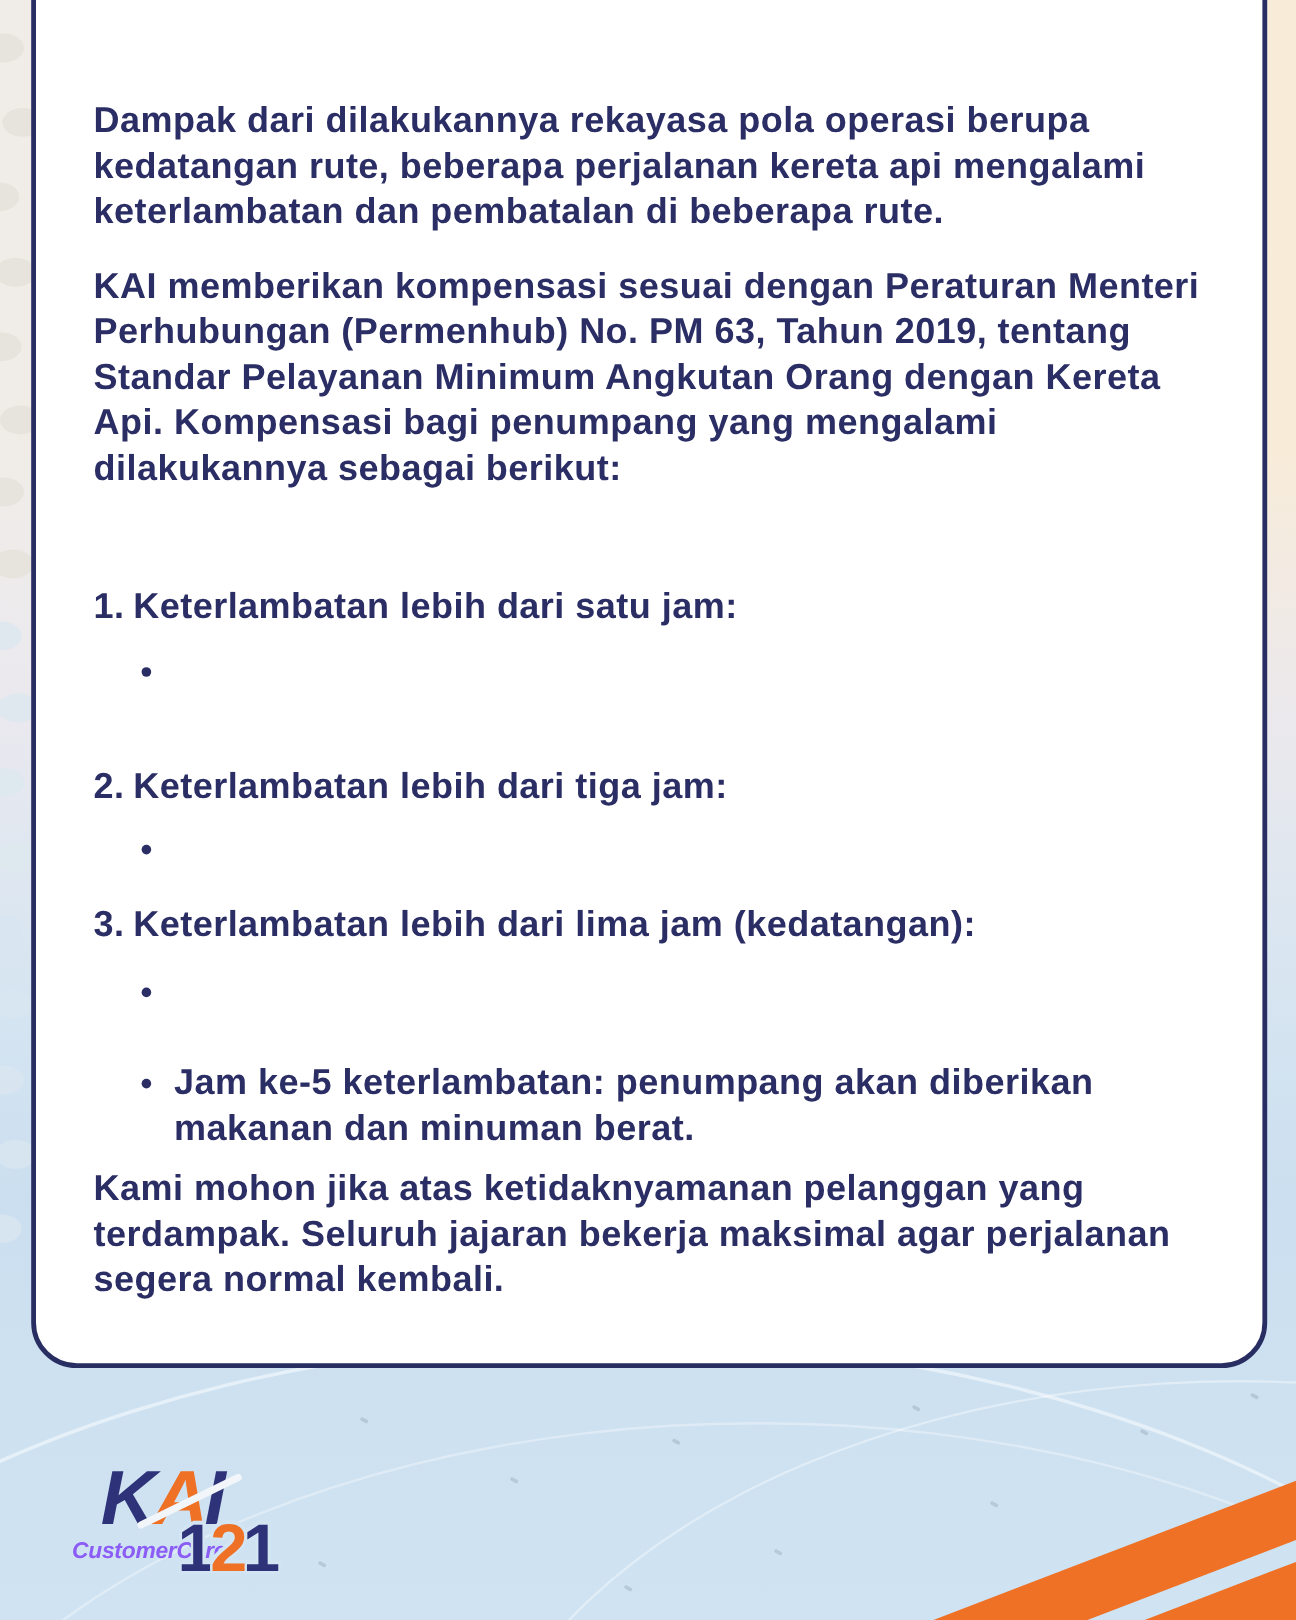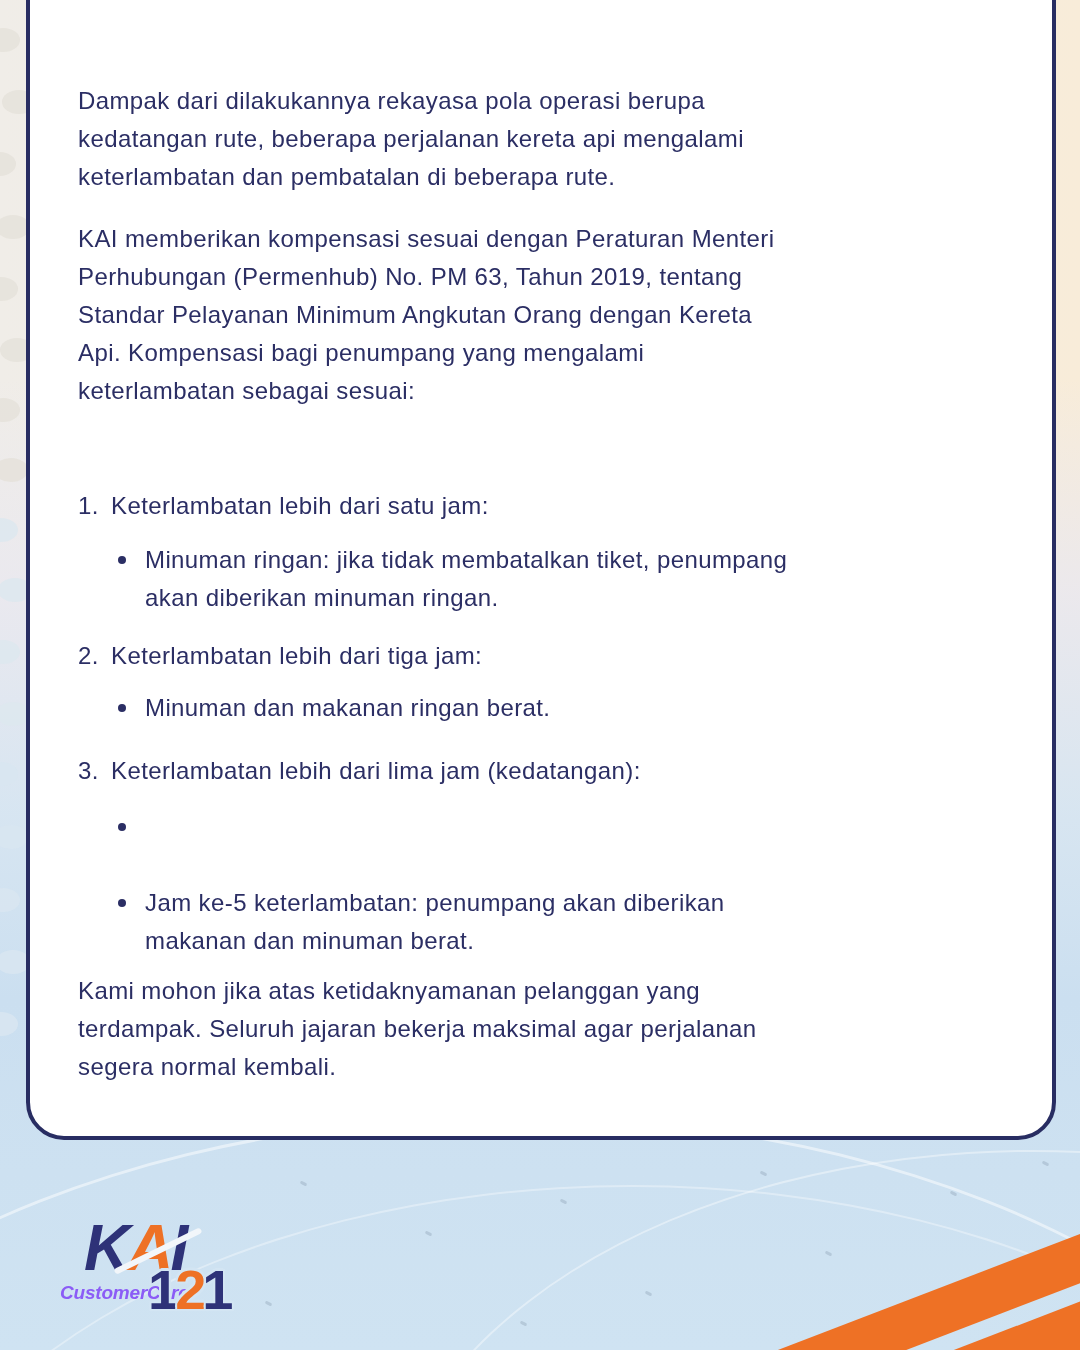--- a/index.html
+++ b/index.html
@@ -36,21 +36,21 @@
   .s2{left:595px;top:1332px;}
   
   .card{
     position:absolute;left:26px;top:-60px;width:1030px;height:1200px;
     box-sizing:border-box;background:#ffffff;
     border:4px solid #282d62;border-radius:38px;
   }
   
   .block{
     position:absolute;left:78px;width:960px;
-    color:#2b2e64;font-size:24px;line-height:38px;font-weight:400;
+    color:#2b2e64;font-size:30px;line-height:38px;font-weight:700;
     letter-spacing:.4px;
   }
   .line{white-space:nowrap;}
   .heading{font-size:31px;font-weight:800;letter-spacing:.2px;}
   .numitem{display:flex;}
   .numitem .n{width:33px;flex:none;}
   .bul{left:118px;display:flex;}
   .bul .dotpt{flex:none;width:8px;height:8px;border-radius:50%;background:#2b2e64;
               margin-top:15px;margin-right:19px;}
   
@@ -135,45 +135,38 @@
     <div class="line">Dampak dari dilakukannya rekayasa pola operasi berupa</div>
     <div class="line">kedatangan rute, beberapa perjalanan kereta api mengalami</div>
     <div class="line">keterlambatan dan pembatalan di beberapa rute.</div>
   </div>
 
   <div class="block" style="top:220px">
     <div class="line">KAI memberikan kompensasi sesuai dengan Peraturan Menteri</div>
     <div class="line">Perhubungan (Permenhub) No. PM 63, Tahun 2019, tentang</div>
     <div class="line">Standar Pelayanan Minimum Angkutan Orang dengan Kereta</div>
     <div class="line">Api. Kompensasi bagi penumpang yang mengalami</div>
-    <div class="line">keterlambatan sebagai sesuai:</div>
+    <div class="line">dilakukannya sebagai berikut:</div>
   </div>
 
 
   <div class="block numitem" style="top:487px">
     <span class="n">1.</span>
     <span>Keterlambatan lebih dari satu jam:</span>
   </div>
   <div class="block bul" style="top:541px">
     <span class="dotpt"></span>
-    <span>
-      <span class="line" style="display:block">Minuman ringan: jika tidak membatalkan tiket, penumpang</span>
-      <span class="line" style="display:block">akan diberikan minuman ringan.</span>
-    </span>
   </div>
 
   <div class="block numitem" style="top:637px">
     <span class="n">2.</span>
     <span>Keterlambatan lebih dari tiga jam:</span>
   </div>
   <div class="block bul" style="top:689px">
     <span class="dotpt"></span>
-    <span>
-      <span class="line" style="display:block">Minuman dan makanan ringan berat.</span>
-    </span>
   </div>
 
   <div class="block numitem" style="top:752px">
     <span class="n">3.</span>
     <span>Keterlambatan lebih dari lima jam (kedatangan):</span>
   </div>
   <div class="block bul" style="top:808px">
     <span class="dotpt"></span>
   </div>
   <div class="block bul" style="top:884px">

